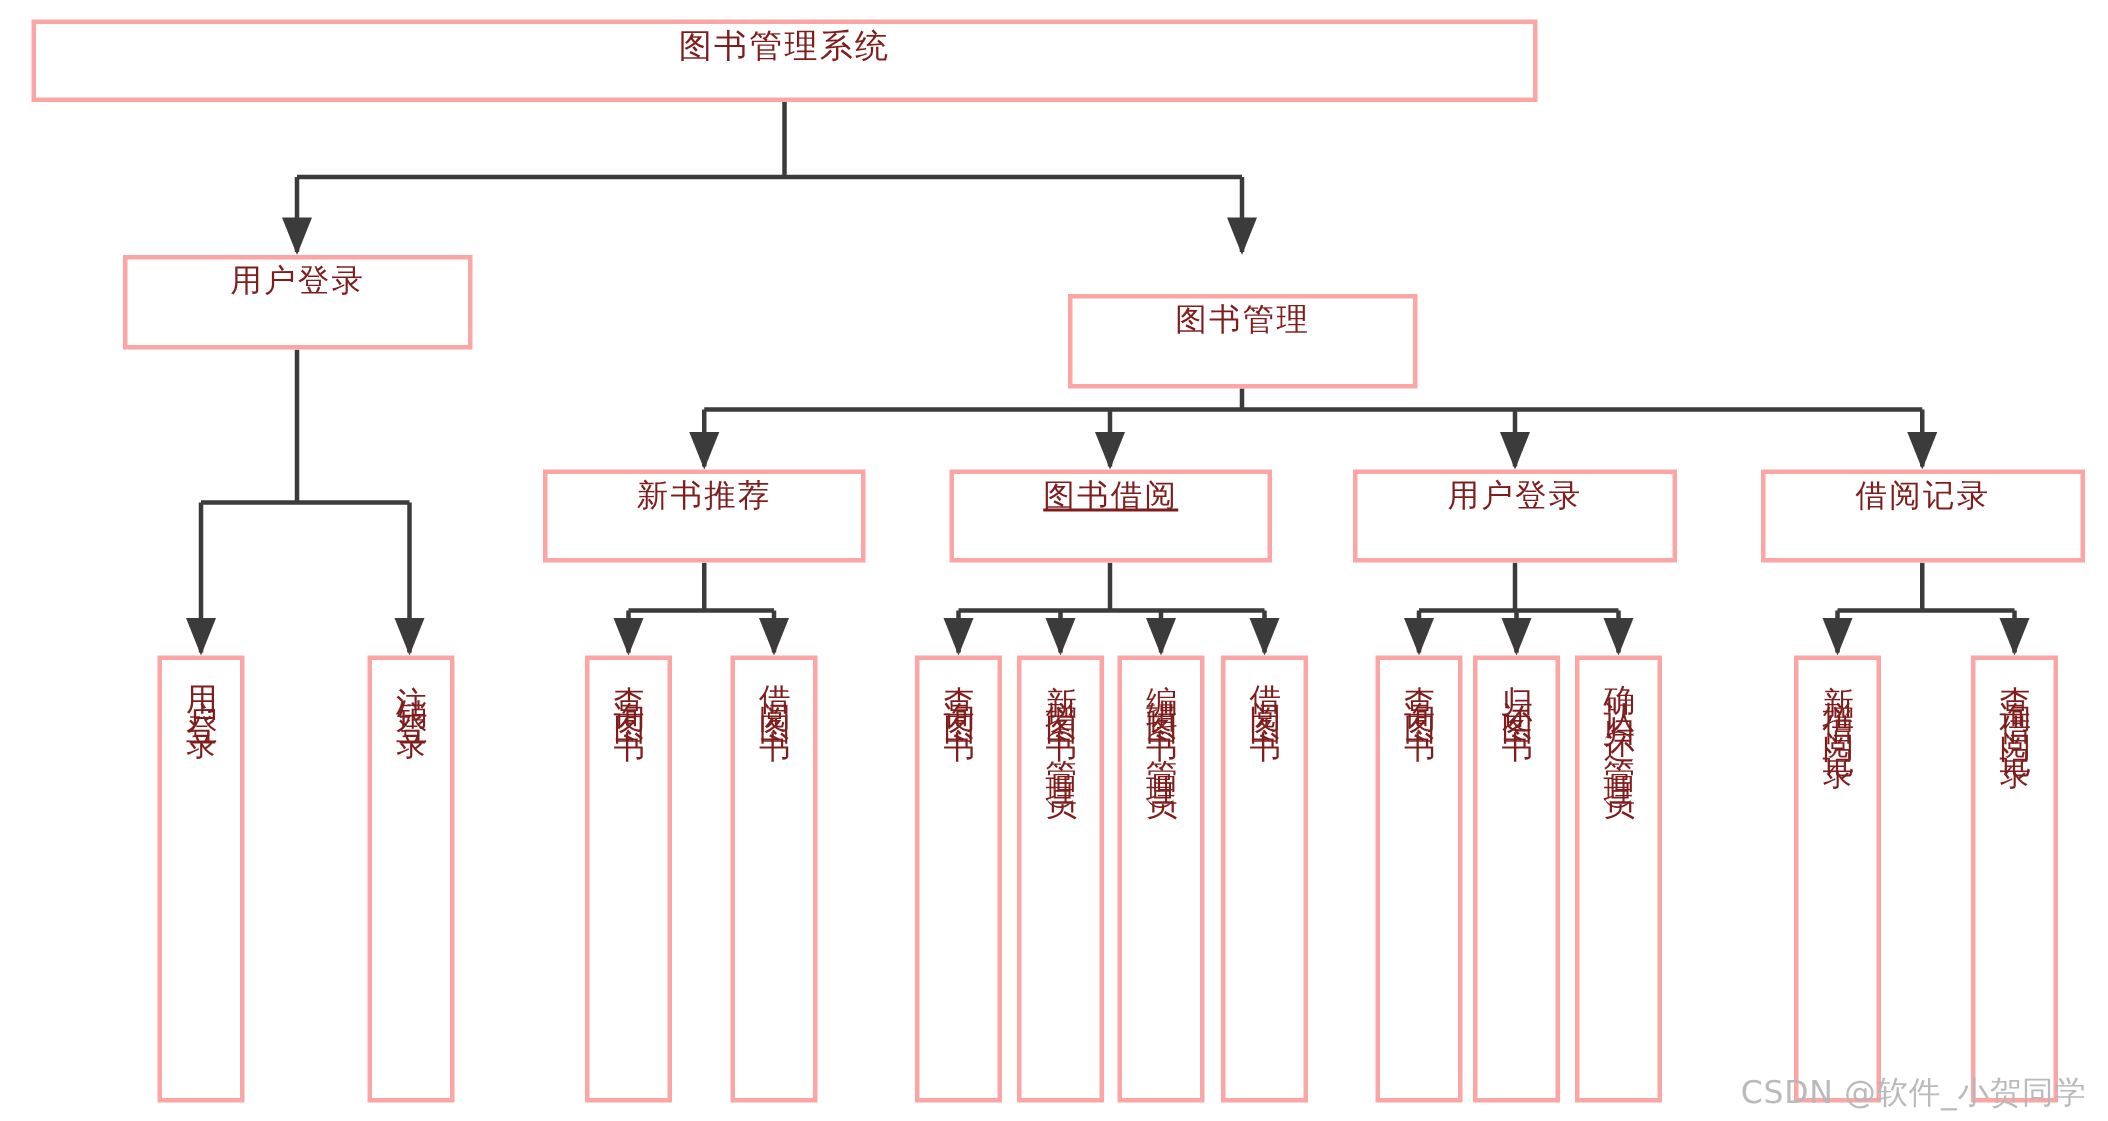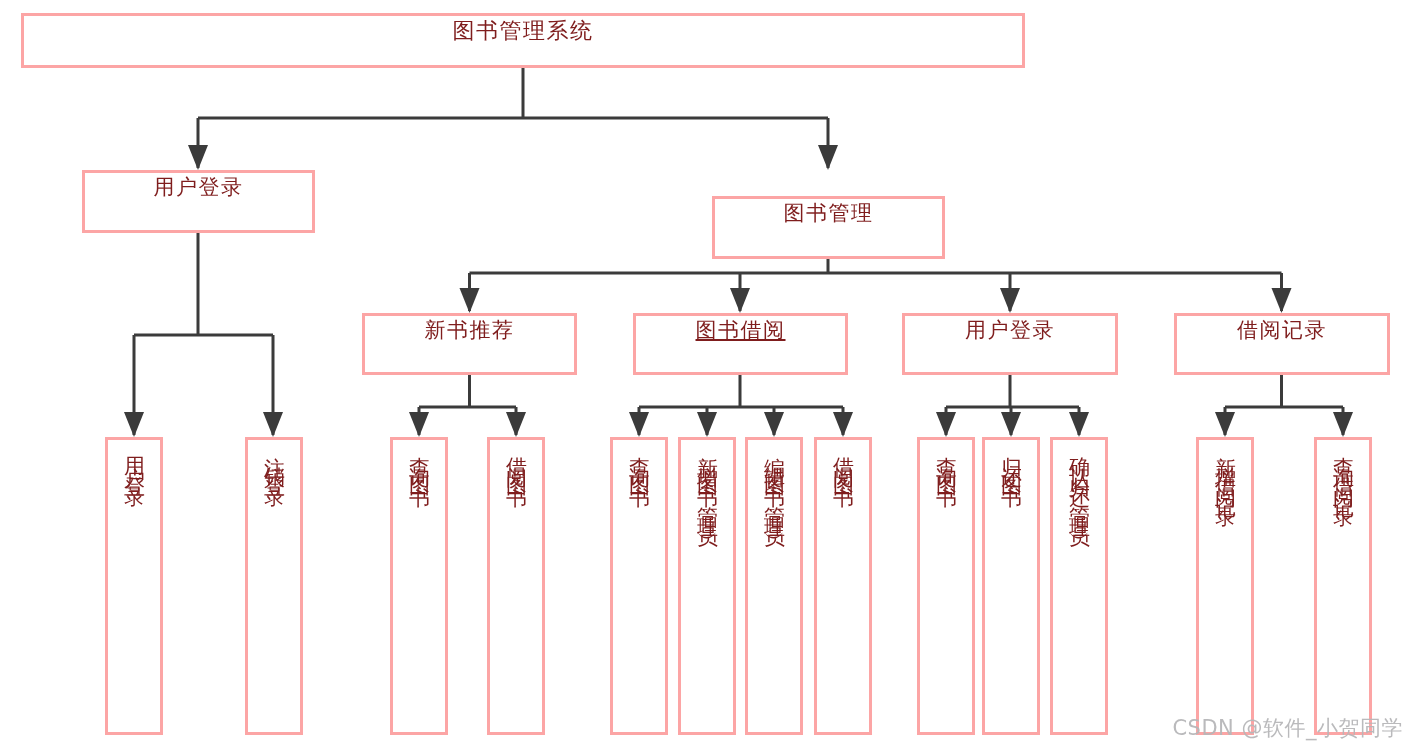--- a/index.html
+++ b/index.html
@@ -15,21 +15,21 @@
     display:flex;align-items:flex-start;justify-content:center;box-sizing:border-box;
     color:#7f1d1d;
   }
   .node.h span{font-size:21px;letter-spacing:1.5px;white-space:nowrap;}
   .node.root span{font-size:22px;letter-spacing:1.5px;}
   .node.leaf span{
     writing-mode:vertical-rl;text-orientation:mixed;
     font-size:21px;letter-spacing:10px;line-height:1;white-space:nowrap;
   }
   .watermark{
-    position:absolute;right:2px;bottom:5px;z-index:5;
+    position:absolute;right:14px;bottom:5px;z-index:5;
     font-size:21px;letter-spacing:0.5px;color:rgba(182,182,184,0.95);white-space:nowrap;
   }
 </style>
 </head>
 <body>
 
 <div class="stage">
 
   <svg class="connectors" viewBox="0 0 1405 747" xmlns="http://www.w3.org/2000/svg">
 

